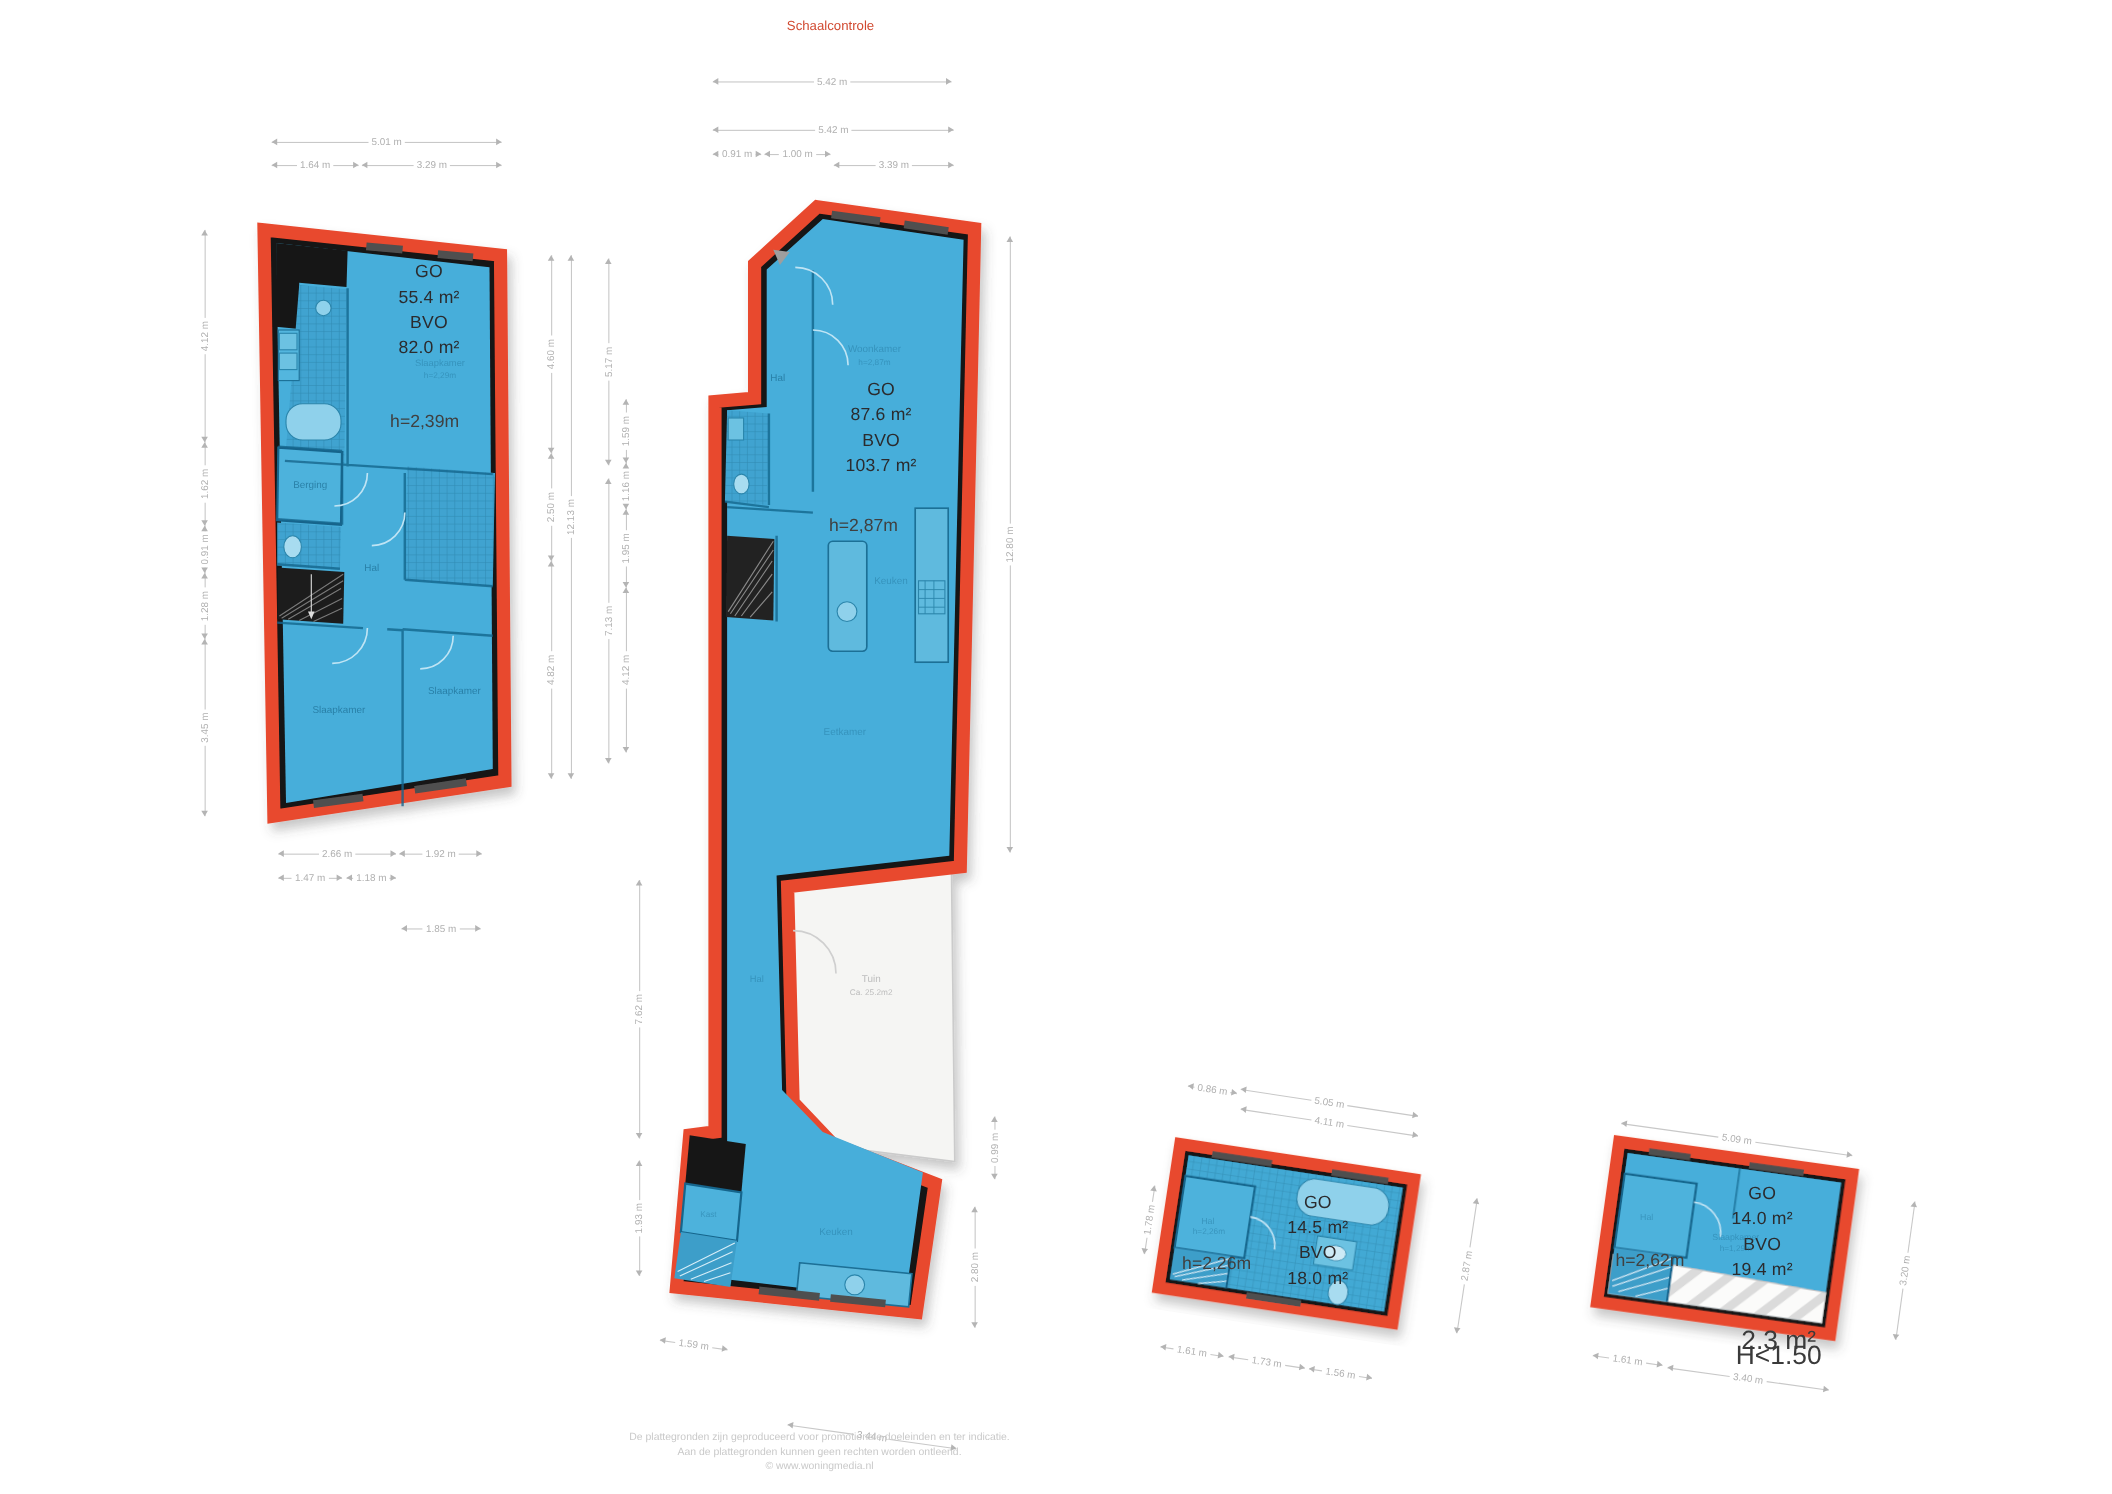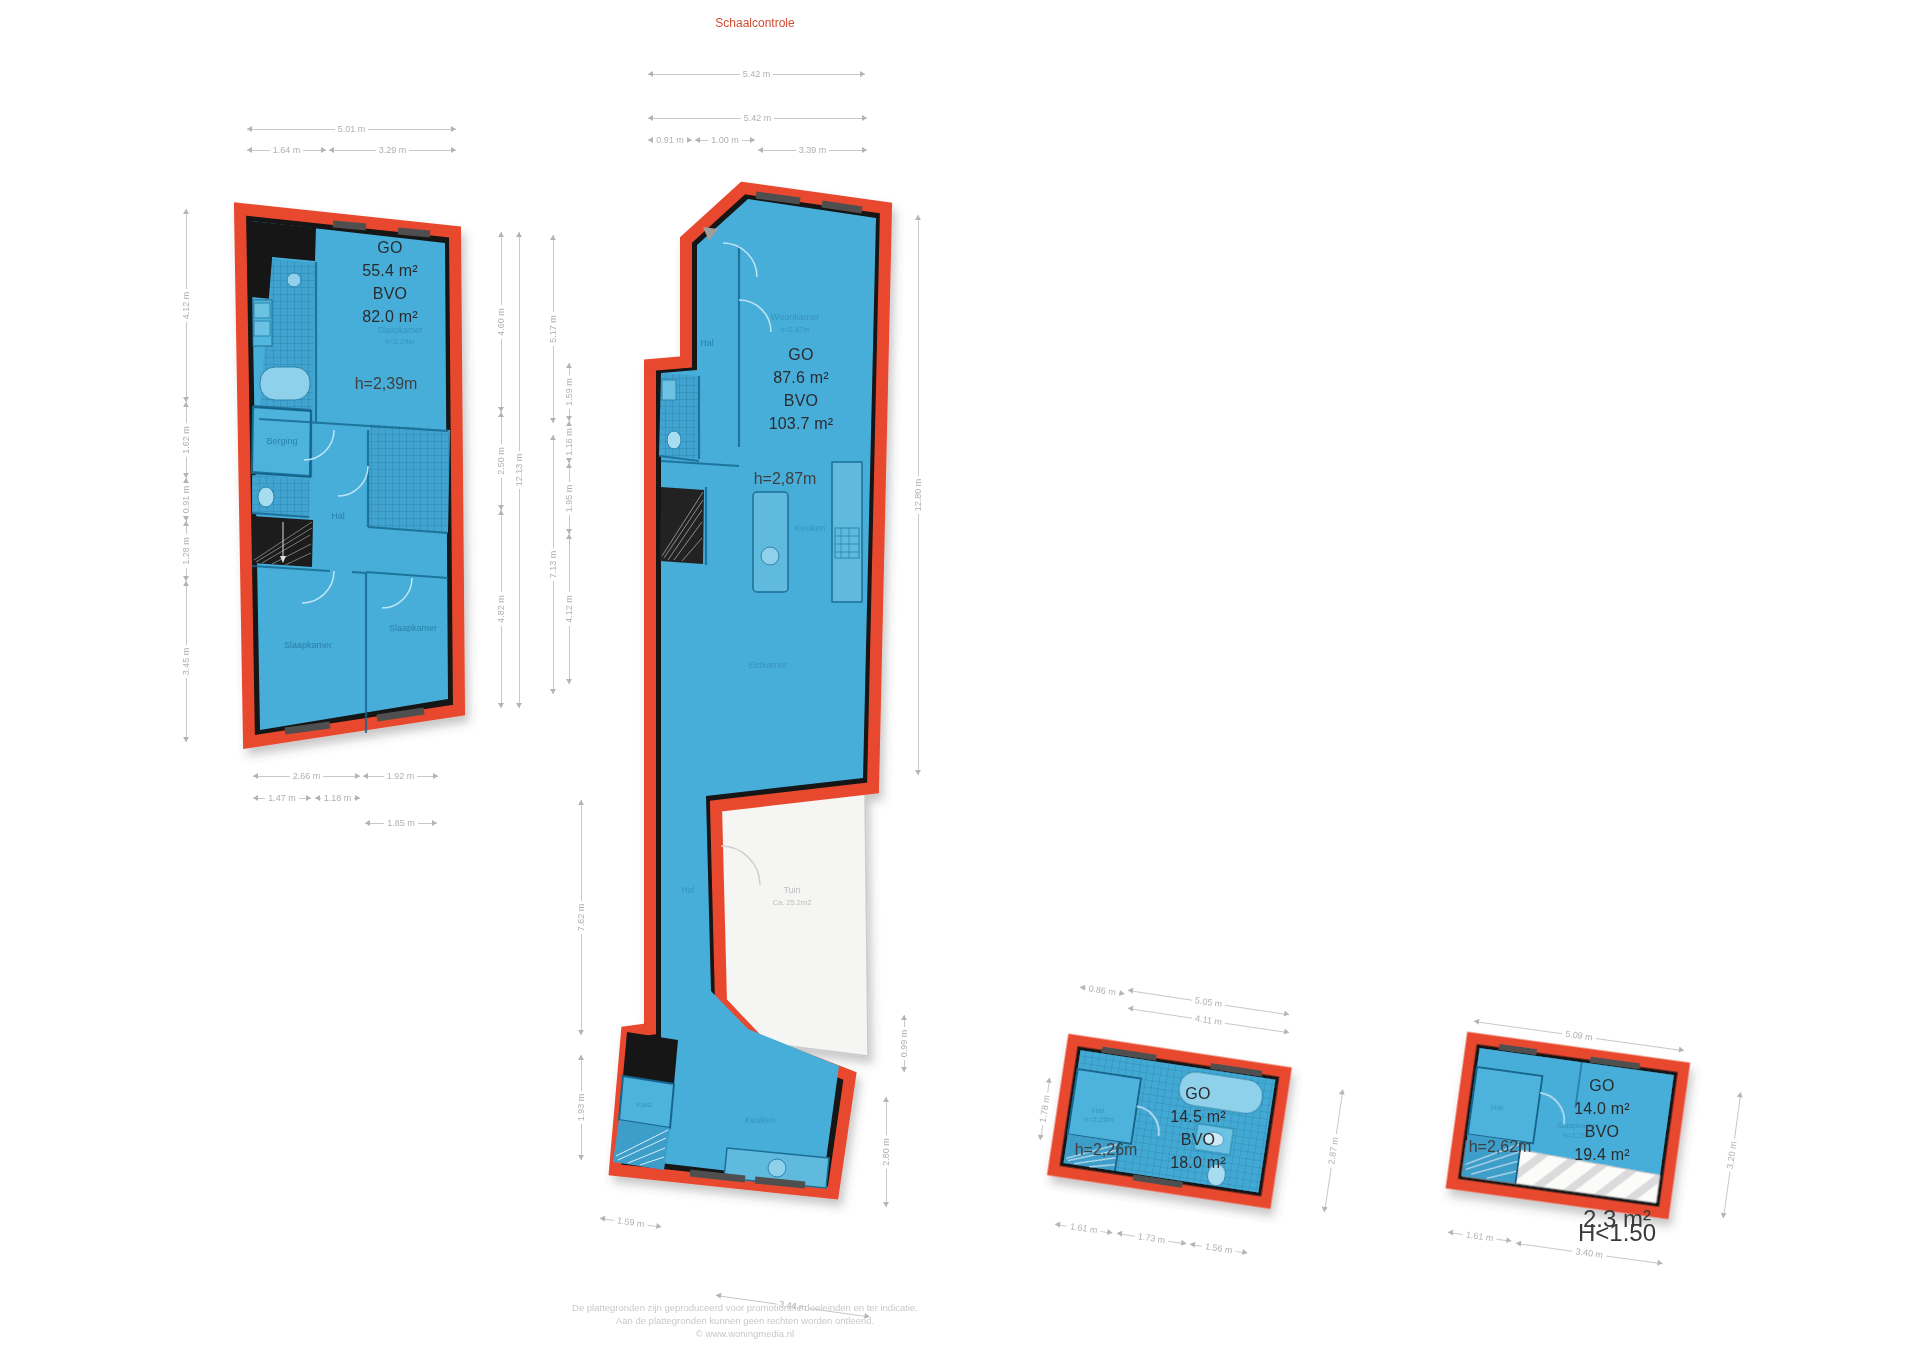--- a/index.html
+++ b/index.html
@@ -271,21 +271,21 @@
   <div class="dim" style="left:253px;top:793px;width:58px">
       <span class="ln l"></span>
       <span class="lab">1.47 m</span>
       <span class="ln r"></span>
     </div>
   <div class="dim" style="left:315px;top:793px;width:45px">
       <span class="ln l"></span>
       <span class="lab">1.18 m</span>
       <span class="ln r"></span>
     </div>
-  <div class="dim" style="left:365px;top:818px;width:72px">
+  <div class="dim" style="left:365px;top:839px;width:72px">
       <span class="ln l"></span>
       <span class="lab">1.85 m</span>
       <span class="ln r"></span>
     </div>
 
   <div class="lbl rlabel faint" style="left:795px;top:317px">Woonkamer</div>
   <div class="lbl rlabel faint tiny" style="left:795px;top:329px">h=2,87m</div>
   <div class="gob" style="left:801px;top:343px">
     <div>GO</div>
     <div>87.6 m²</div>

